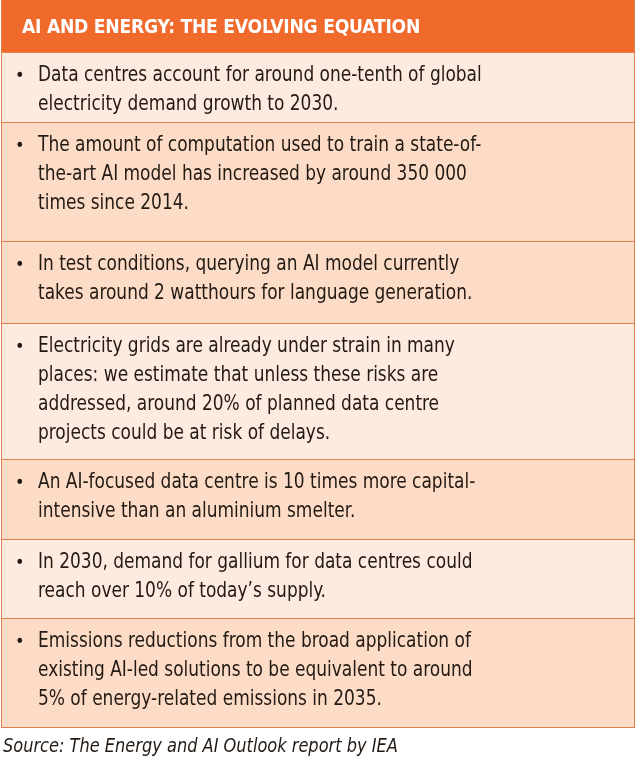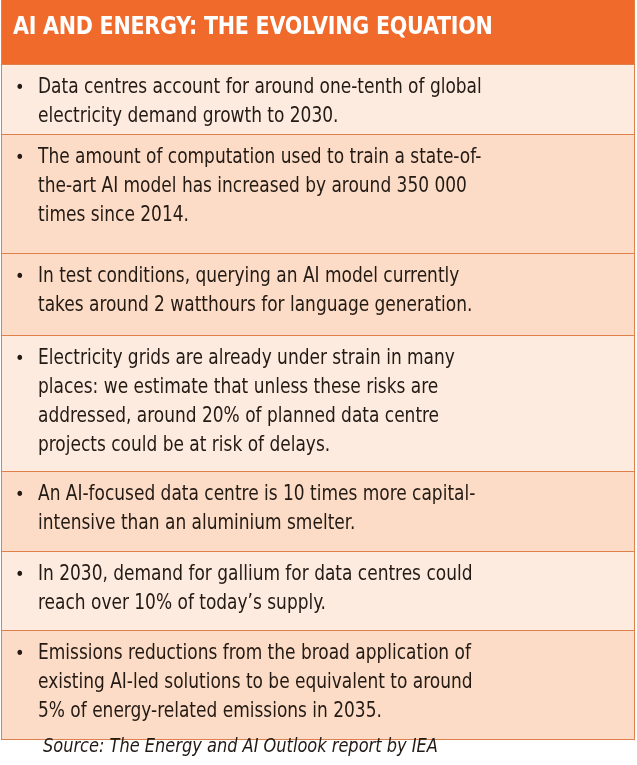--- a/index.html
+++ b/index.html
@@ -1,30 +1,30 @@
 <!DOCTYPE html>
 <html><head>
 <meta charset="utf-8">
 <style>
   html, body { margin: 0; padding: 0; background: #ffffff; }
   body { width: 637px; height: 765px; position: relative; overflow: hidden;
          font-family: "DejaVu Sans Condensed", "DejaVu Sans", sans-serif; }
   .box { position: absolute; left: 1px; top: 0; width: 634px; border: 1px solid #e0804a; border-top: none; box-sizing: border-box; }
-  .header { height: 64px; background: #ef6a2b; color: #fff; font-weight: bold;
-            font-size: 24px; line-height: 52px; padding-left: 11px; letter-spacing: -0.3px;
+  .header { height: 52px; background: #ef6a2b; color: #fff; font-weight: bold;
+            font-size: 20px; line-height: 52px; padding-left: 20px; letter-spacing: -0.3px;
             font-family: "DejaVu Sans", sans-serif; transform-origin: left center; white-space: nowrap; }
   .header span { display: inline-block; transform: scaleX(0.86); transform-origin: left center; }
   .row { position: relative; box-sizing: border-box; border-top: 1px solid #e0804a;
          padding: 7px 10px 0 36px; color: #231a14; font-size: 21px; line-height: 29px; }
   .row.light { background: #fdebdf; }
   .row.dark  { background: #fcdcc6; }
   .row .bullet { position: absolute; left: 13px; top: 7px; font-size: 18px; }
   .row .txt { display: inline-block; transform: scaleX(0.9); transform-origin: left top; width: 650px; white-space: normal; }
   .source { position: absolute; left: 3px; top: 733px; font-style: italic; font-size: 20px;
-            color: #231a14; white-space: nowrap; margin-left: 40px; }
+            color: #231a14; white-space: nowrap; }
   .source span { display: inline-block; transform: scaleX(0.9); transform-origin: left center; }
 </style>
 </head>
 <body>
 
 <div class="box">
   <div class="header"><span>AI AND ENERGY: THE EVOLVING EQUATION</span></div>
 
   <div class="row light" style="height:70px">
     <span class="bullet">•</span>

